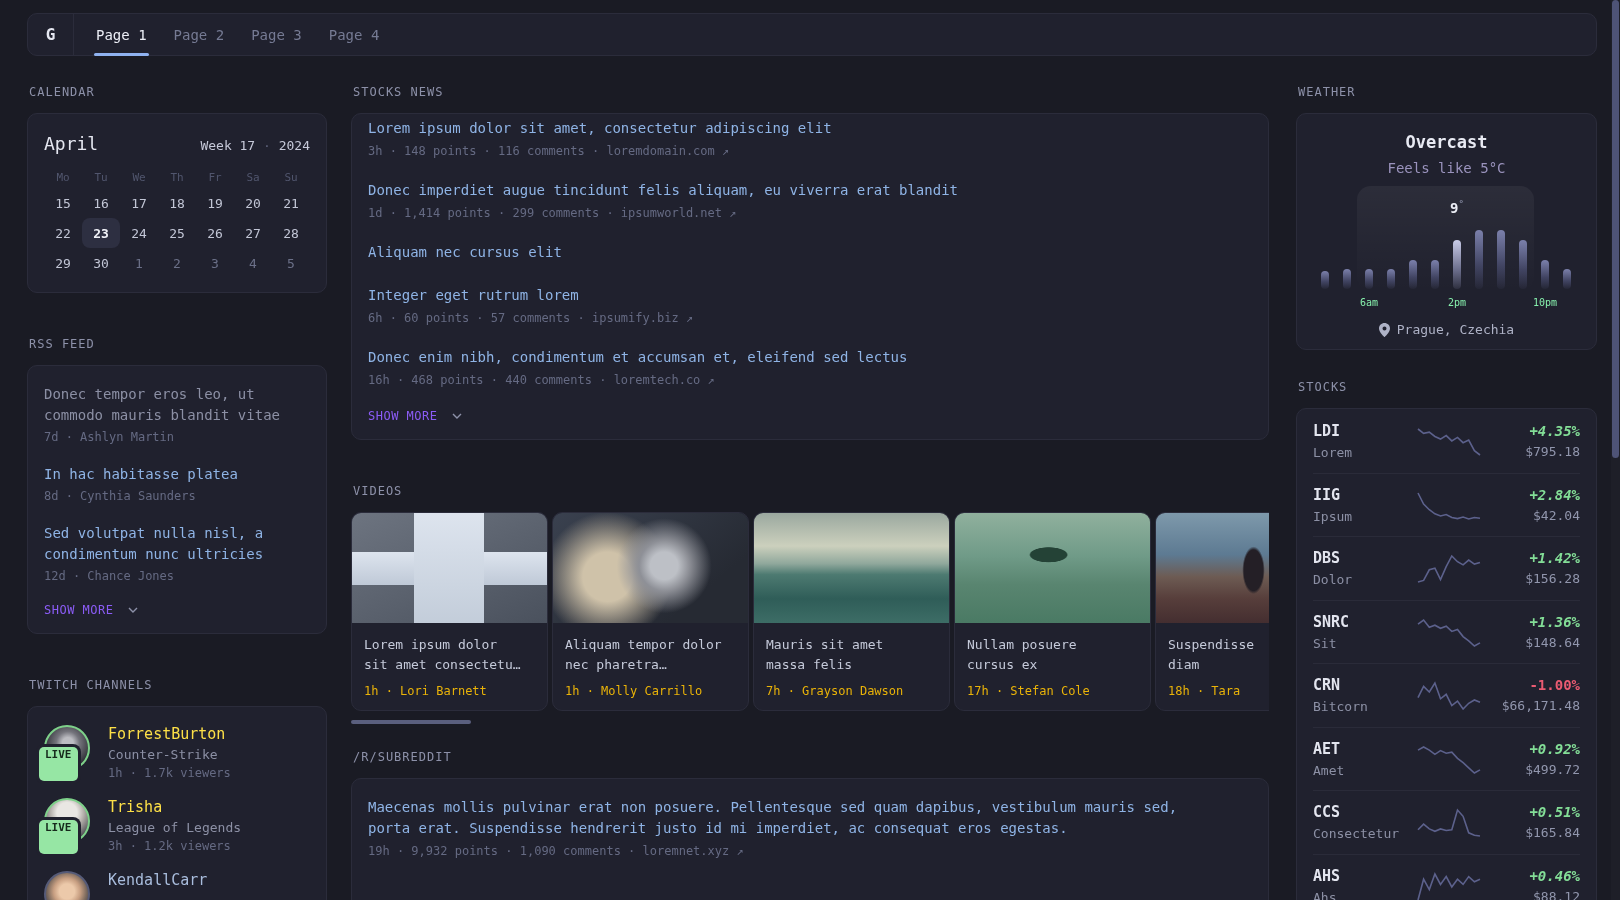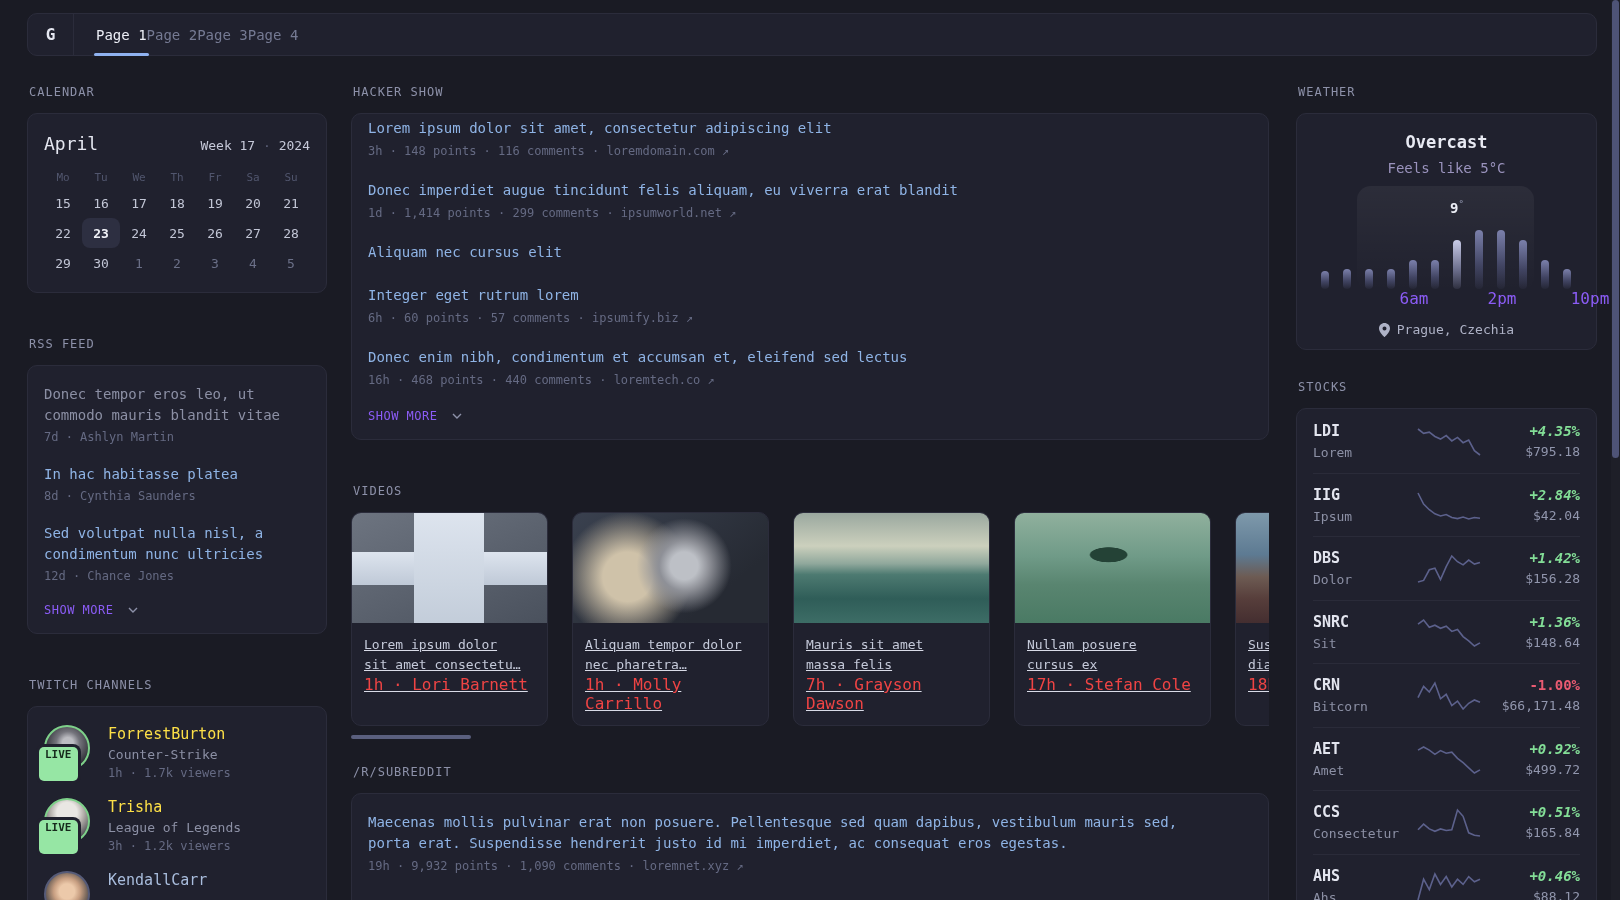--- a/index.html
+++ b/index.html
@@ -9,21 +9,21 @@
     font-family:"DejaVu Sans Mono","Liberation Mono",monospace;
     color:#d9dbe7; position:relative;
   }
   .card { background:#20212e; border:1px solid #2b2c3b; border-radius:10px; }
 
   
   .topbar { position:absolute; left:27px; top:13px; width:1570px; height:43px;
     display:flex; align-items:stretch; }
   .logo-box { width:46px; display:flex; align-items:center; justify-content:center;
     border-right:1px solid #2b2c3b; font-weight:bold; font-size:16px; color:#e6e8f2; }
-  .tab-bar { display:flex; align-items:stretch; padding-left:22px; }
+  .tab-bar { display:flex; align-items:stretch; padding-left:22px; gap:27px; }
   .tab { position:relative; display:flex; align-items:center; font-size:14px;
     color:#757a93; cursor:pointer; }
   .tab.active { color:#eceef6; }
   .tab.active::after { content:""; position:absolute; left:-2px; right:-2px; bottom:-1px;
     height:3px; border-radius:2px; background:#8fb2f0; }
 
   
   .col { position:absolute; top:85px; }
   .col-left   { left:27px;   width:300px; }
   .col-center { left:351px;  width:918px; }
@@ -77,57 +77,57 @@
 
   
   .hn-card { padding:4px 16px 16px; }
   .hn-item { margin-bottom:22px; }
   .hn-title { font-size:14px; color:#8fb4e6; cursor:pointer; white-space:pre-line; line-height:21px; }
   .hn-meta { font-size:12px; color:#656a83; margin-top:5px; }
   .sub-card { padding:18px 16px; height:140px; }
 
   
   .video-strip { overflow:hidden; width:918px; }
-  .video-row { display:flex; gap:24px; width:1040px;text-decoration:underline; }
+  .video-row { display:flex; gap:4px; width:1040px; }
   .video-card { width:197px; flex:none; overflow:hidden; padding:0; cursor:pointer; }
   .thumb { width:100%; height:110px; }
   .thumb-towers { background:
       linear-gradient(#dde4ee,#c3cdda) center/36% 100% no-repeat,
       linear-gradient(#dde4ee,#bfc9d7) center/100% 30% no-repeat,
       linear-gradient(155deg,#6d7480 0%,#4a515d 100%); }
   .thumb-camera { background:
       radial-gradient(circle at 57% 48%, #bdc0c6 0 11%, #8e9097 20%, rgba(60,64,76,0) 38%),
       radial-gradient(circle at 28% 58%, #cfc2a9 0 16%, rgba(60,64,76,0) 42%),
       linear-gradient(140deg,#3a414f 0%,#262a33 75%); }
   .thumb-sea { background:linear-gradient(180deg,#9aa89f 0%,#ccd0bd 30%,#90a89c 46%,#4d7a71 56%,#2f5d58 78%,#3d6d66 100%); }
   .thumb-canoe { background:
       radial-gradient(ellipse 30px 12px at 48% 38%, #244236 0 60%, rgba(0,0,0,0) 65%),
       linear-gradient(180deg,#90b09d 0%,#6f9a87 40%,#598570 65%,#4a7a64 100%); }
   .thumb-field { background:
       radial-gradient(ellipse 16px 34px at 50% 52%, #241f26 0 60%, rgba(0,0,0,0) 70%),
       linear-gradient(180deg,#7e99ab 0%,#5d7a92 38%,#6d5b53 58%,#573e3b 78%,#442e30 100%); }
   .video-body { padding:12px; }
   .video-title { font-size:13px; line-height:20px; color:#c5cada; white-space:pre-line; }
-  .video-meta { font-size:16px; color:#ef4444; }
+  .video-meta { font-size:12px; color:#eab308; margin-top:9px; }
   .carousel-bar { width:120px; height:4px; border-radius:2px; background:#5a5f7e; margin-top:9px; cursor:pointer; }
 
   
   .wx-card { padding:18px 0 0; height:237px; text-align:center; }
   .wx-cond { font-size:17px; font-weight:bold; color:#e8eaf3; }
   .wx-feels { font-size:14px; color:#9a93bd; margin-top:8px; }
   .wx-chart { position:relative; height:122px; margin:10px 24px 0 24px; }
   .daylight { position:absolute; left:36px; top:0; width:177px; height:105px; border-radius:14px;
     background:linear-gradient(180deg, rgba(255,255,255,0.055), rgba(255,255,255,0)); }
   .bars { position:absolute; left:0; bottom:19px; display:flex; gap:14px; align-items:flex-end; height:86px; }
   .bar { width:8px; border-radius:4px;
     background:linear-gradient(180deg,#7b80ab 0%, rgba(91,96,140,0.55) 60%, rgba(91,96,140,0.08) 100%); }
   .bar.hl { background:linear-gradient(180deg,#c9cce8 0%, rgba(170,174,218,0.55) 60%, rgba(170,174,218,0.1) 100%); }
   .bar-value { position:absolute; font-size:14px; font-weight:bold; color:#eceef6; transform:translateX(-50%); }
   .bar-value sup { font-size:9px; color:#8d91a9; }
-  .time-label { position:absolute; bottom:0; transform:translateX(-50%); font-size:16px; color:#8b5cf6;margin-left:45px; }
+  .time-label { position:absolute; bottom:0; transform:translateX(-50%); font-size:10px; color:#86efac; }
   .wx-loc { display:flex; align-items:center; justify-content:center; gap:7px; margin-top:14px;
     font-size:13px; color:#aeb2c6; }
   .wx-loc svg { fill:#aeb2c6; }
 
   
   .stocks-card { height:508px; overflow:hidden; padding:0 16px; }
   .stock-row { display:flex; align-items:center; height:63.5px; border-top:1px solid #2a2b39;
     cursor:pointer; }
   .stock-row:first-child { border-top:none; }
   .stock-id { width:96px; flex:none; }
@@ -272,21 +272,21 @@
     </div>
     <div>
       <div class="tw-name">KendallCarr</div>
 
     </div>
   </div>
 </div>
 </div>
 
 <div class="col col-center">
-  <div class="section-label">HACKER SHOW</div>
+  <div class="section-label">STOCKS NEWS</div>
   <div class="card hn-card">
     <div>
   <div class="hn-item">
     <div class="hn-title">Lorem ipsum dolor sit amet, consectetur adipiscing elit</div>
     <div class="hn-meta">3h · 148 points · 116 comments · loremdomain.com ↗</div>
   </div>
 
   <div class="hn-item">
     <div class="hn-title">Donec imperdiet augue tincidunt felis aliquam, eu viverra erat blandit</div>
     <div class="hn-meta">1d · 1,414 points · 299 comments · ipsumworld.net ↗</div>

